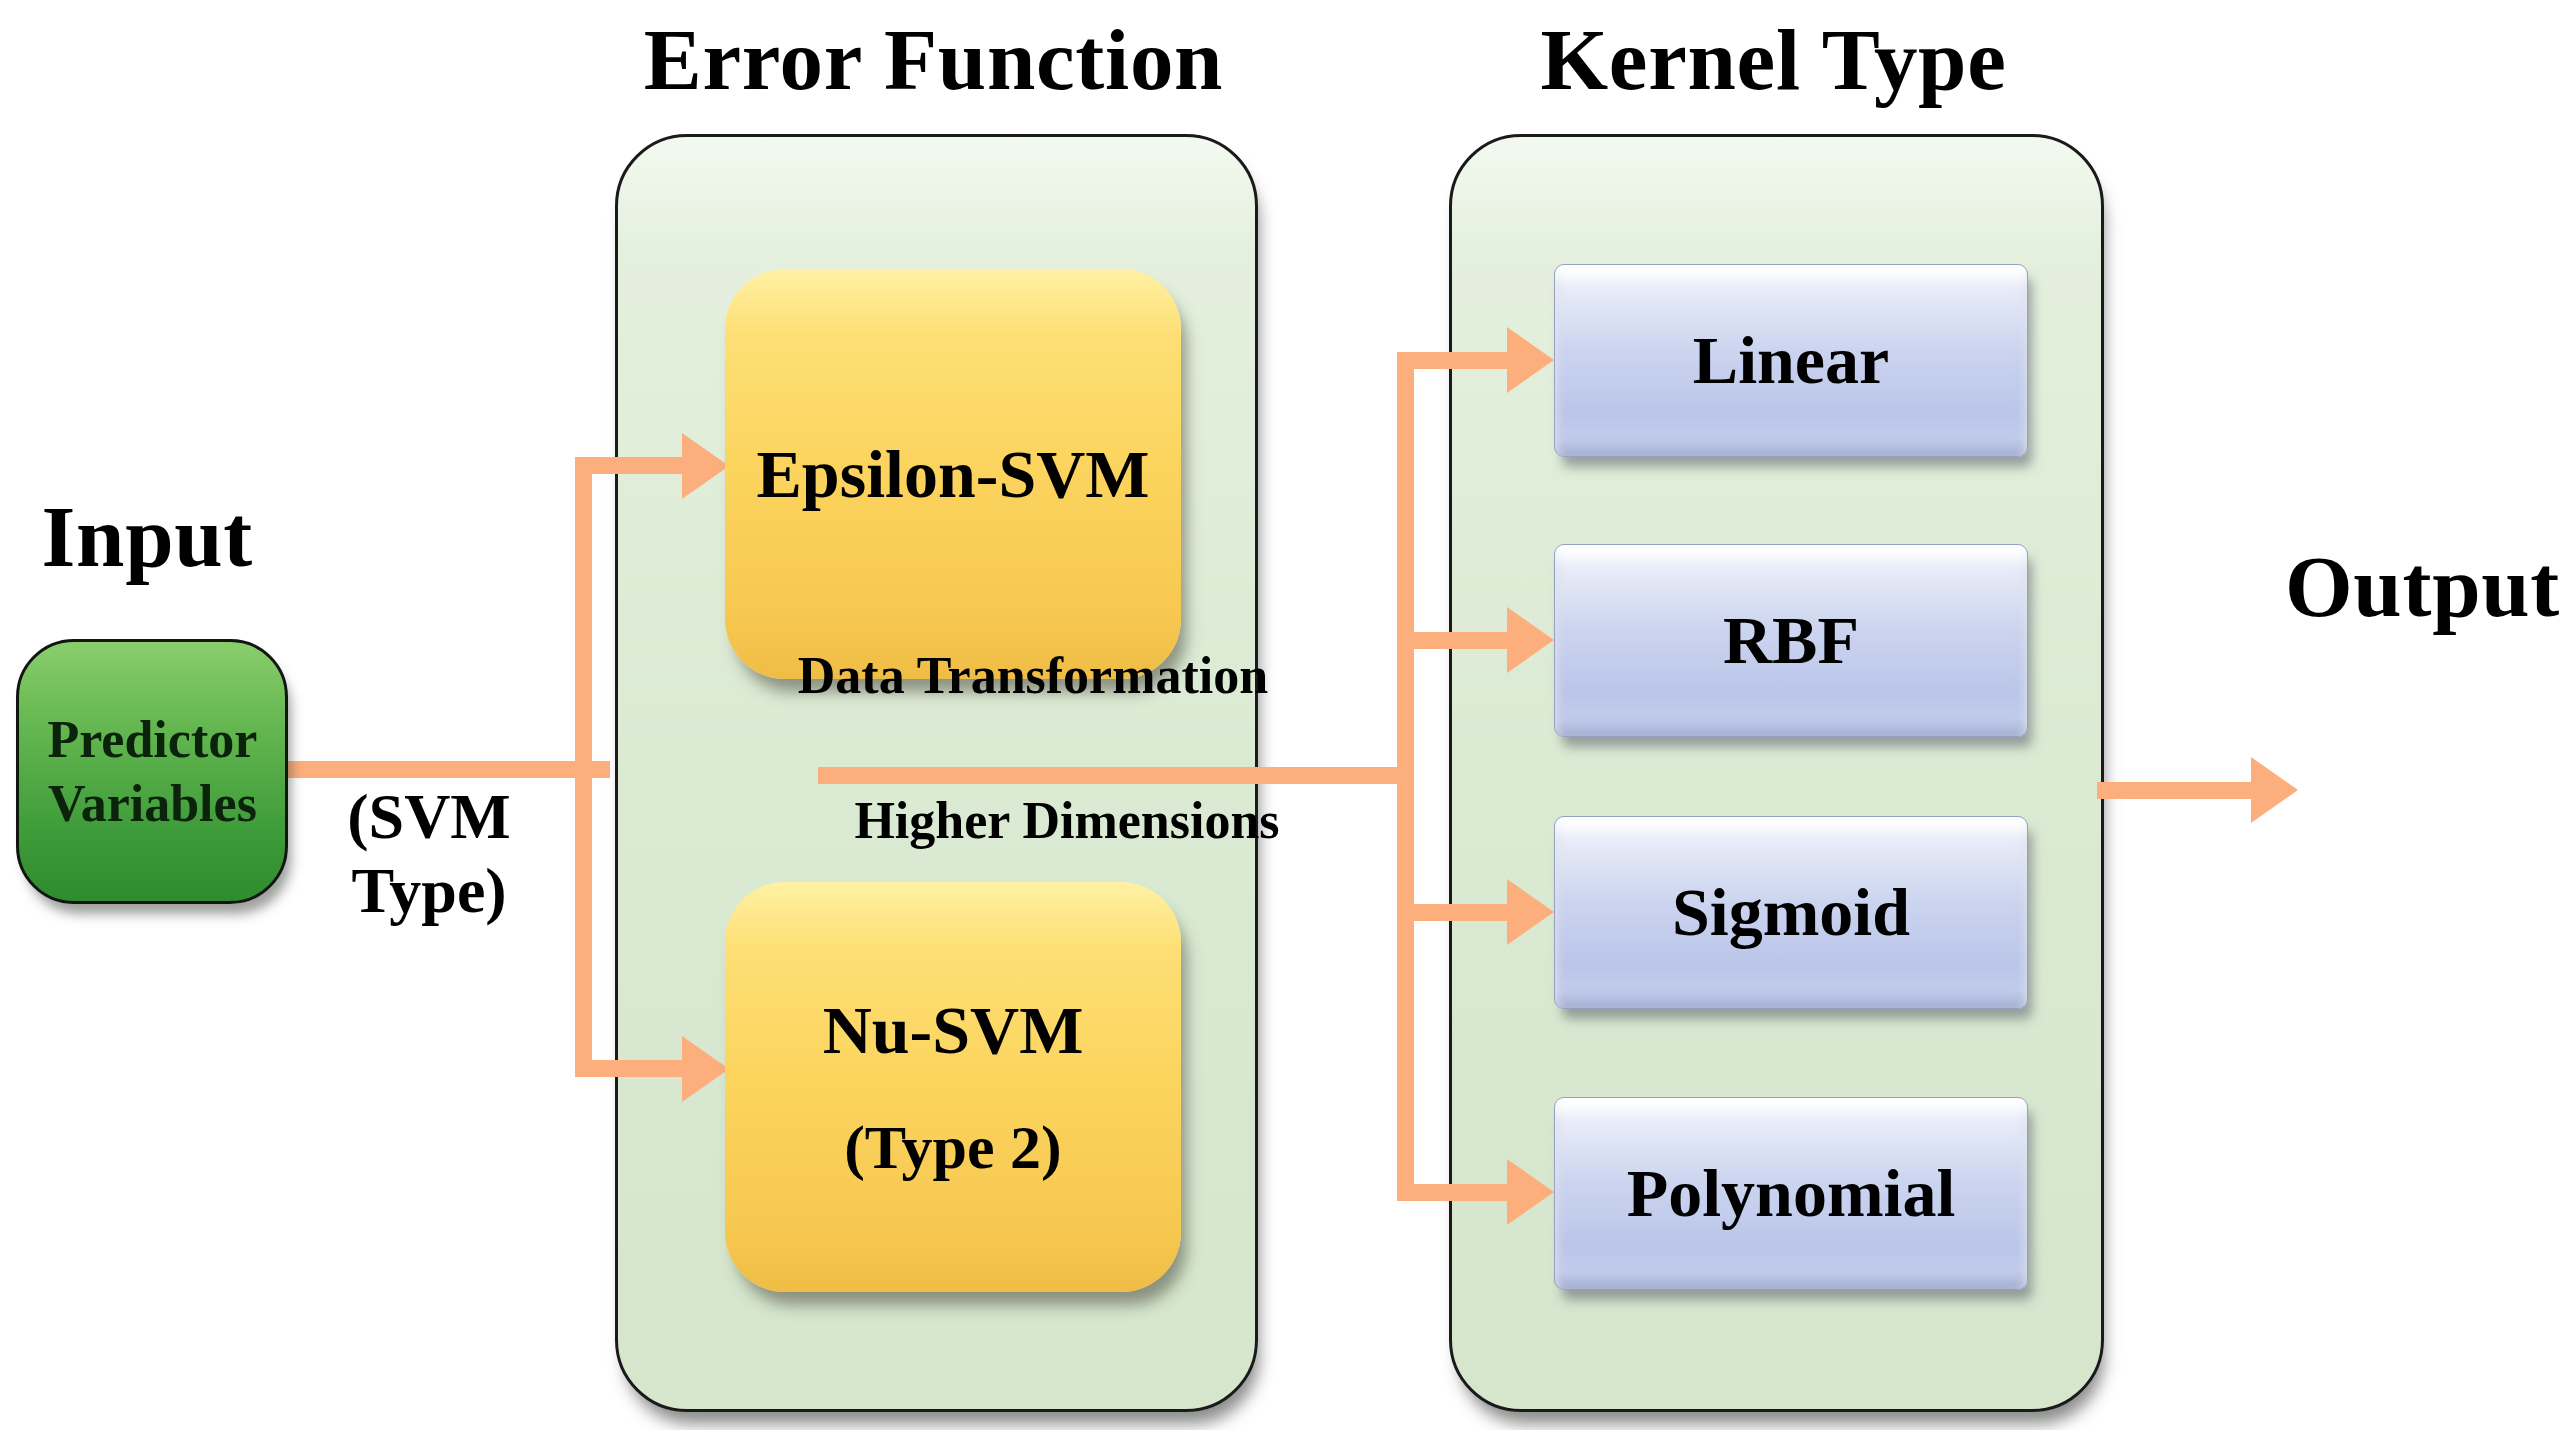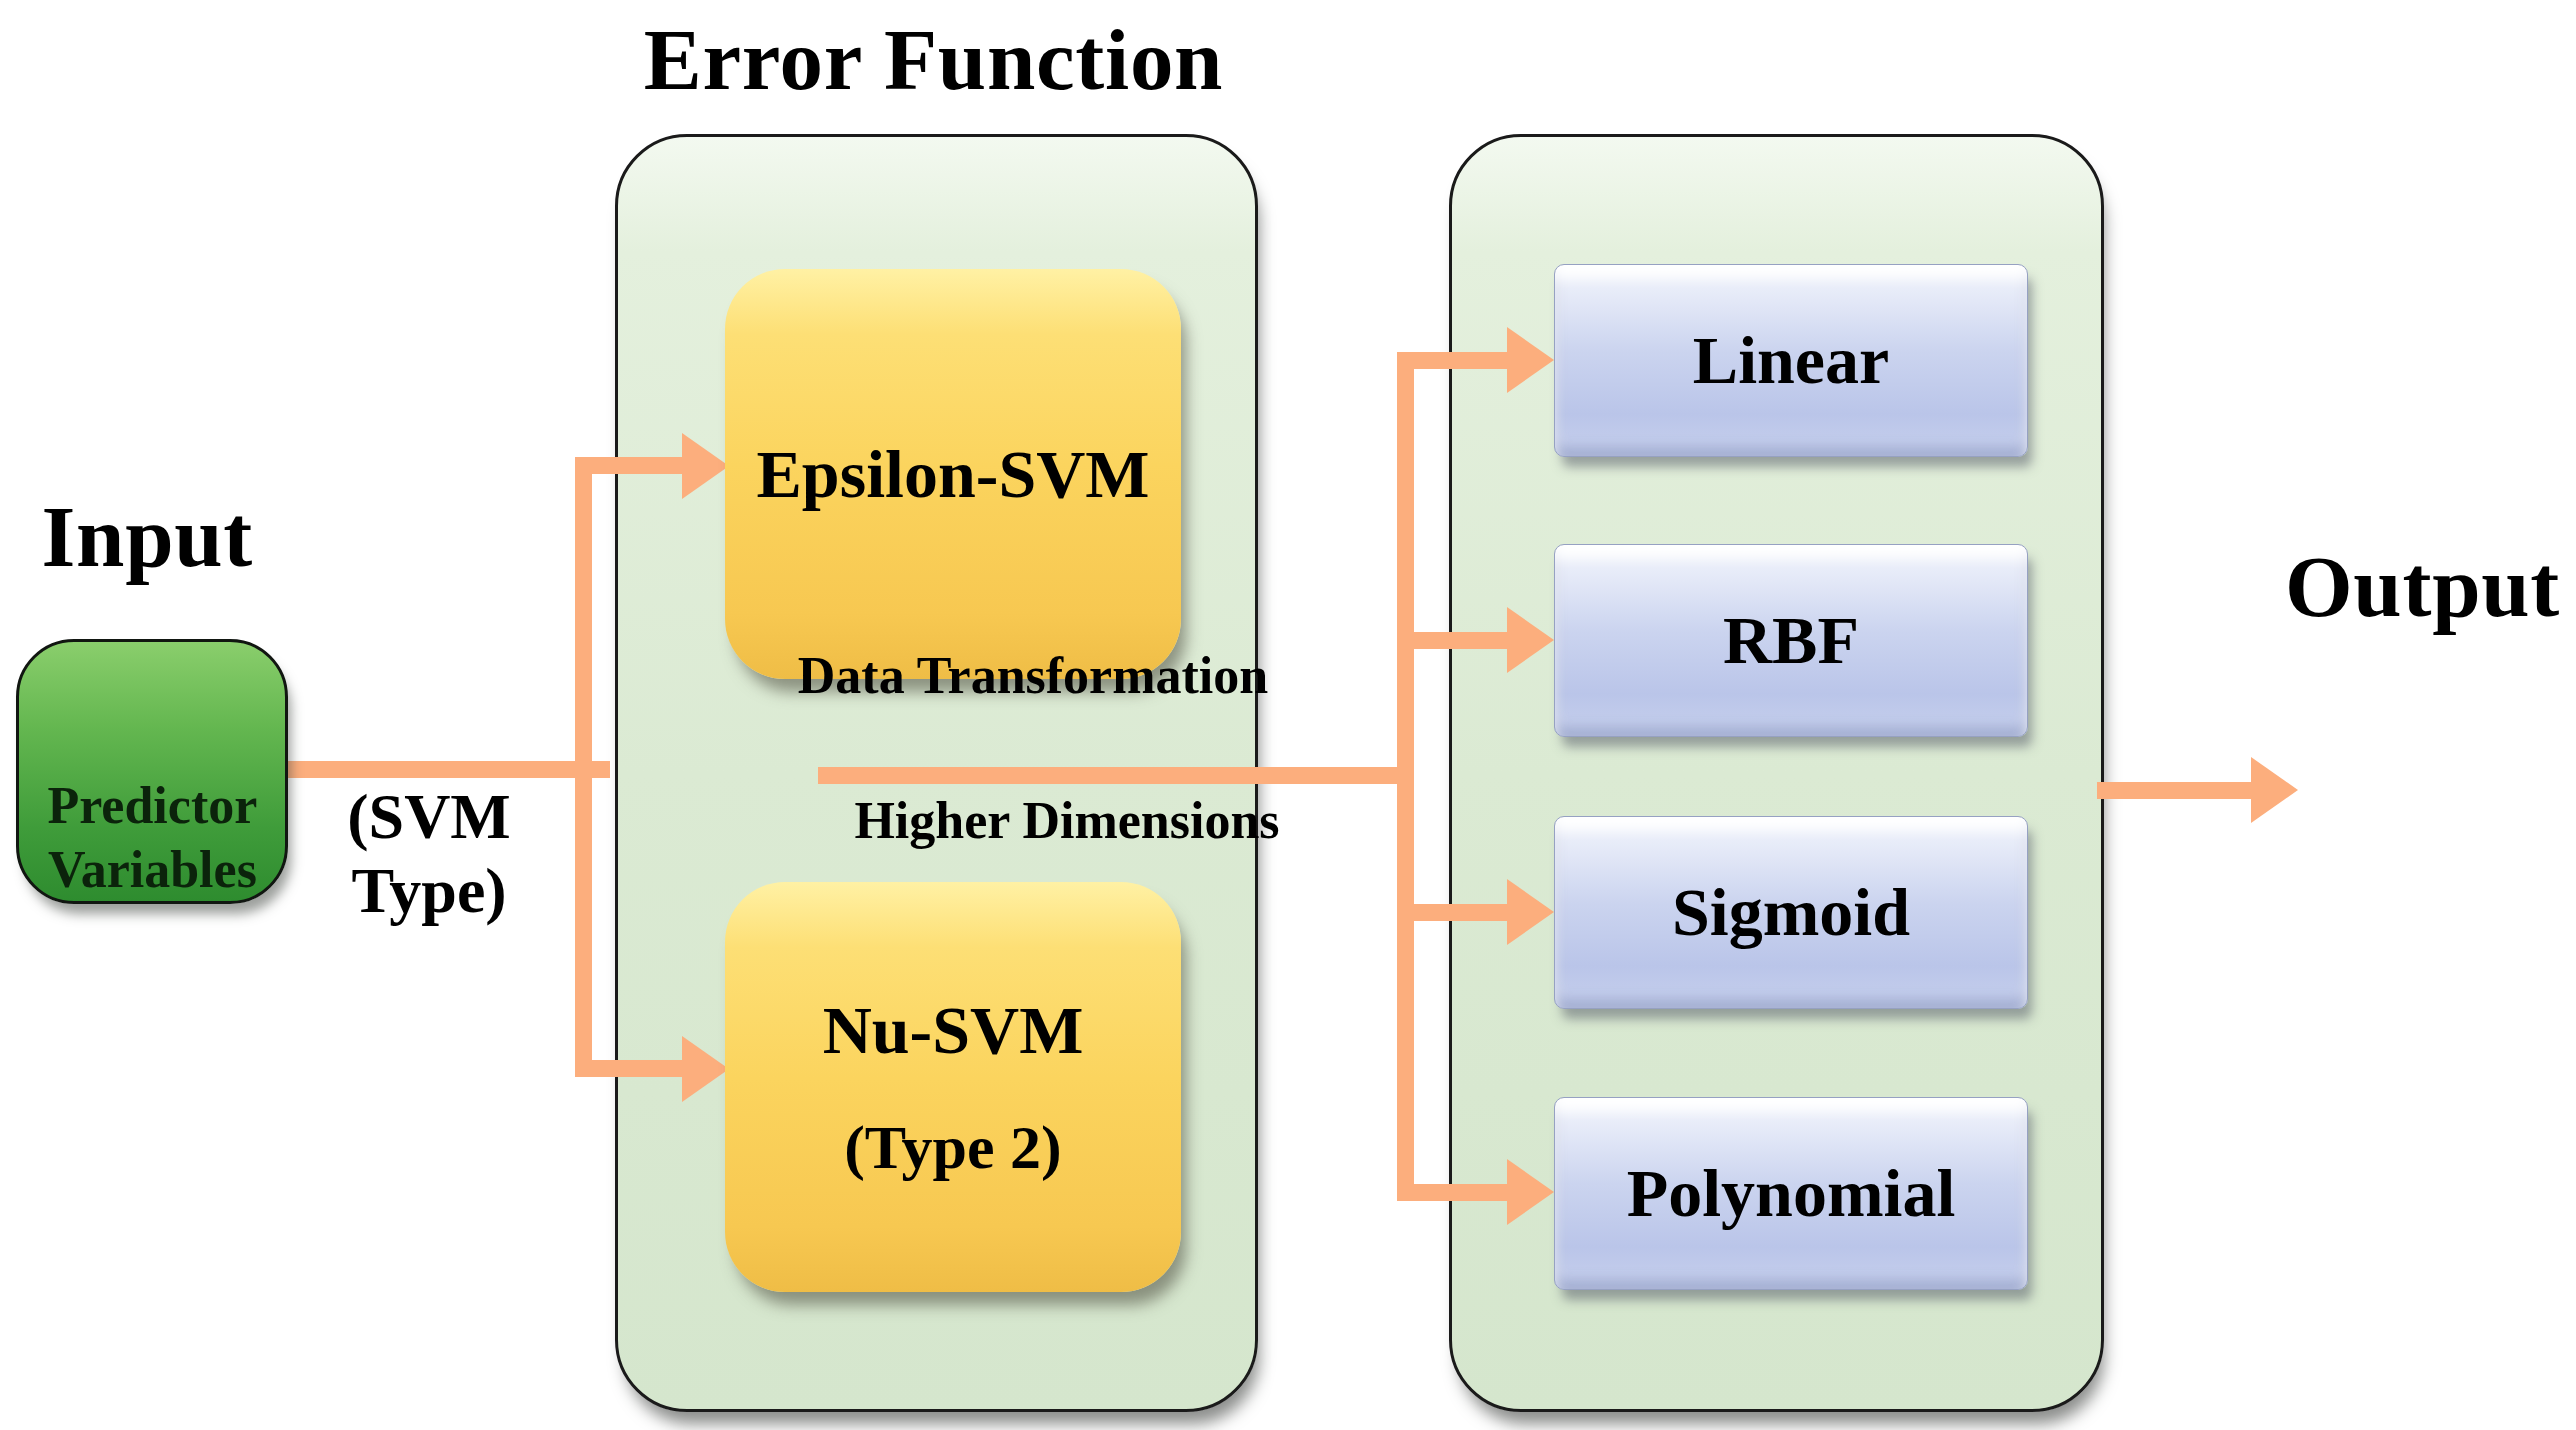--- a/index.html
+++ b/index.html
@@ -43,21 +43,21 @@
                inset 0 -9.2px 11.8px rgba(125,137,180,.45);
     display:flex;align-items:center;justify-content:center;font-size:68px;
   }
   #kernel-box-linear{top:264px;} #kernel-box-rbf{top:544px;}
   #kernel-box-sigmoid{top:816px;} #kernel-box-polynomial{top:1097px;}
 
   .io-box{
     border:3.9px solid #111611;border-radius:58px;
     background:linear-gradient(180deg,#8ace6c 0%,#64b750 33%,var(--green-box,#3f9c3a) 72%,#2e8c2f 100%);
     box-shadow:5.9px 13px 11.8px -3.3px rgba(60,65,60,.5);
-    color:#0b230b;display:flex;align-items:flex-end;justify-content:center;
+    color:#0b230b;display:flex;align-items:center;justify-content:center;
     text-align:center;font-size:52px;line-height:1.22;
   }
   #predictor-box{left:16.4px;top:639px;width:266px;height:259px;}
   #flood-box{left:2299px;top:653px;width:262px;height:269px;}
   .io-label{width:223px;}
 
   .small-label{text-align:center;}
   #svm-type-label{left:275px;top:780px;width:308px;font-size:64px;}
   #dt-label{left:761px;top:646px;width:544px;font-size:52px;}
   #hd-label{left:795px;top:791px;width:544px;font-size:52px;}
@@ -88,20 +88,21 @@
   #ka-polynomial-head{left:1507px;top:1159px;}
   #output-head{left:2251px;top:757px;}
 </style>
 </head>
 <body>
 
 <div id="canvas">
 
   <div class="abs sec-title" id="input-title">Input</div>
   <div class="abs sec-title" id="ef-title">Error Function</div>
+  <div class="abs sec-title" id="kt-title">Kernel Type</div>
   <div class="abs sec-title" id="output-title">Output</div>
 
   <div class="abs container" id="ef-container"></div>
   <div class="abs container" id="kt-container"></div>
 
   <div class="abs oline" id="input-line"></div>
   <div class="abs oline" id="left-vline"></div>
   <div class="abs oline" id="branch-top-shaft"></div>
   <div class="abs ohead" id="branch-top-head"></div>
   <div class="abs oline" id="branch-bottom-shaft"></div>

